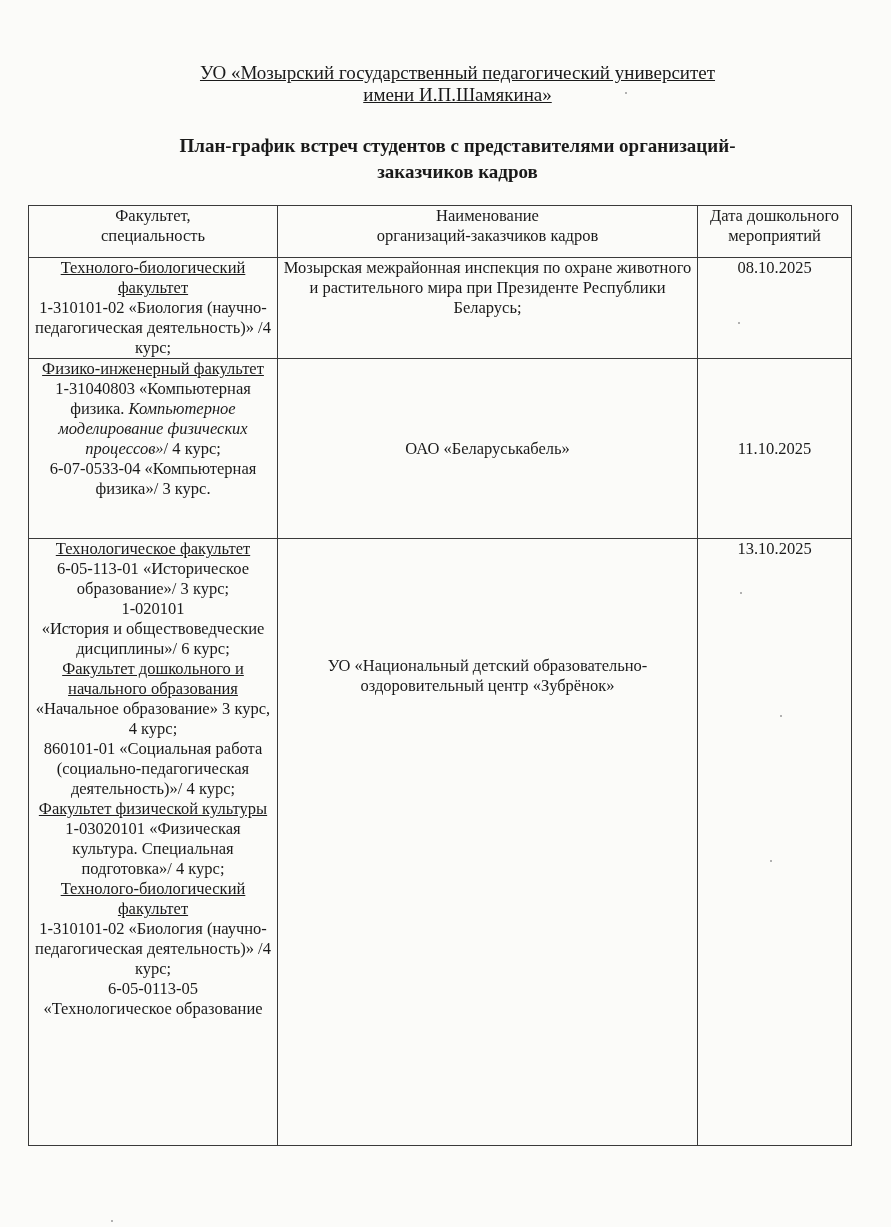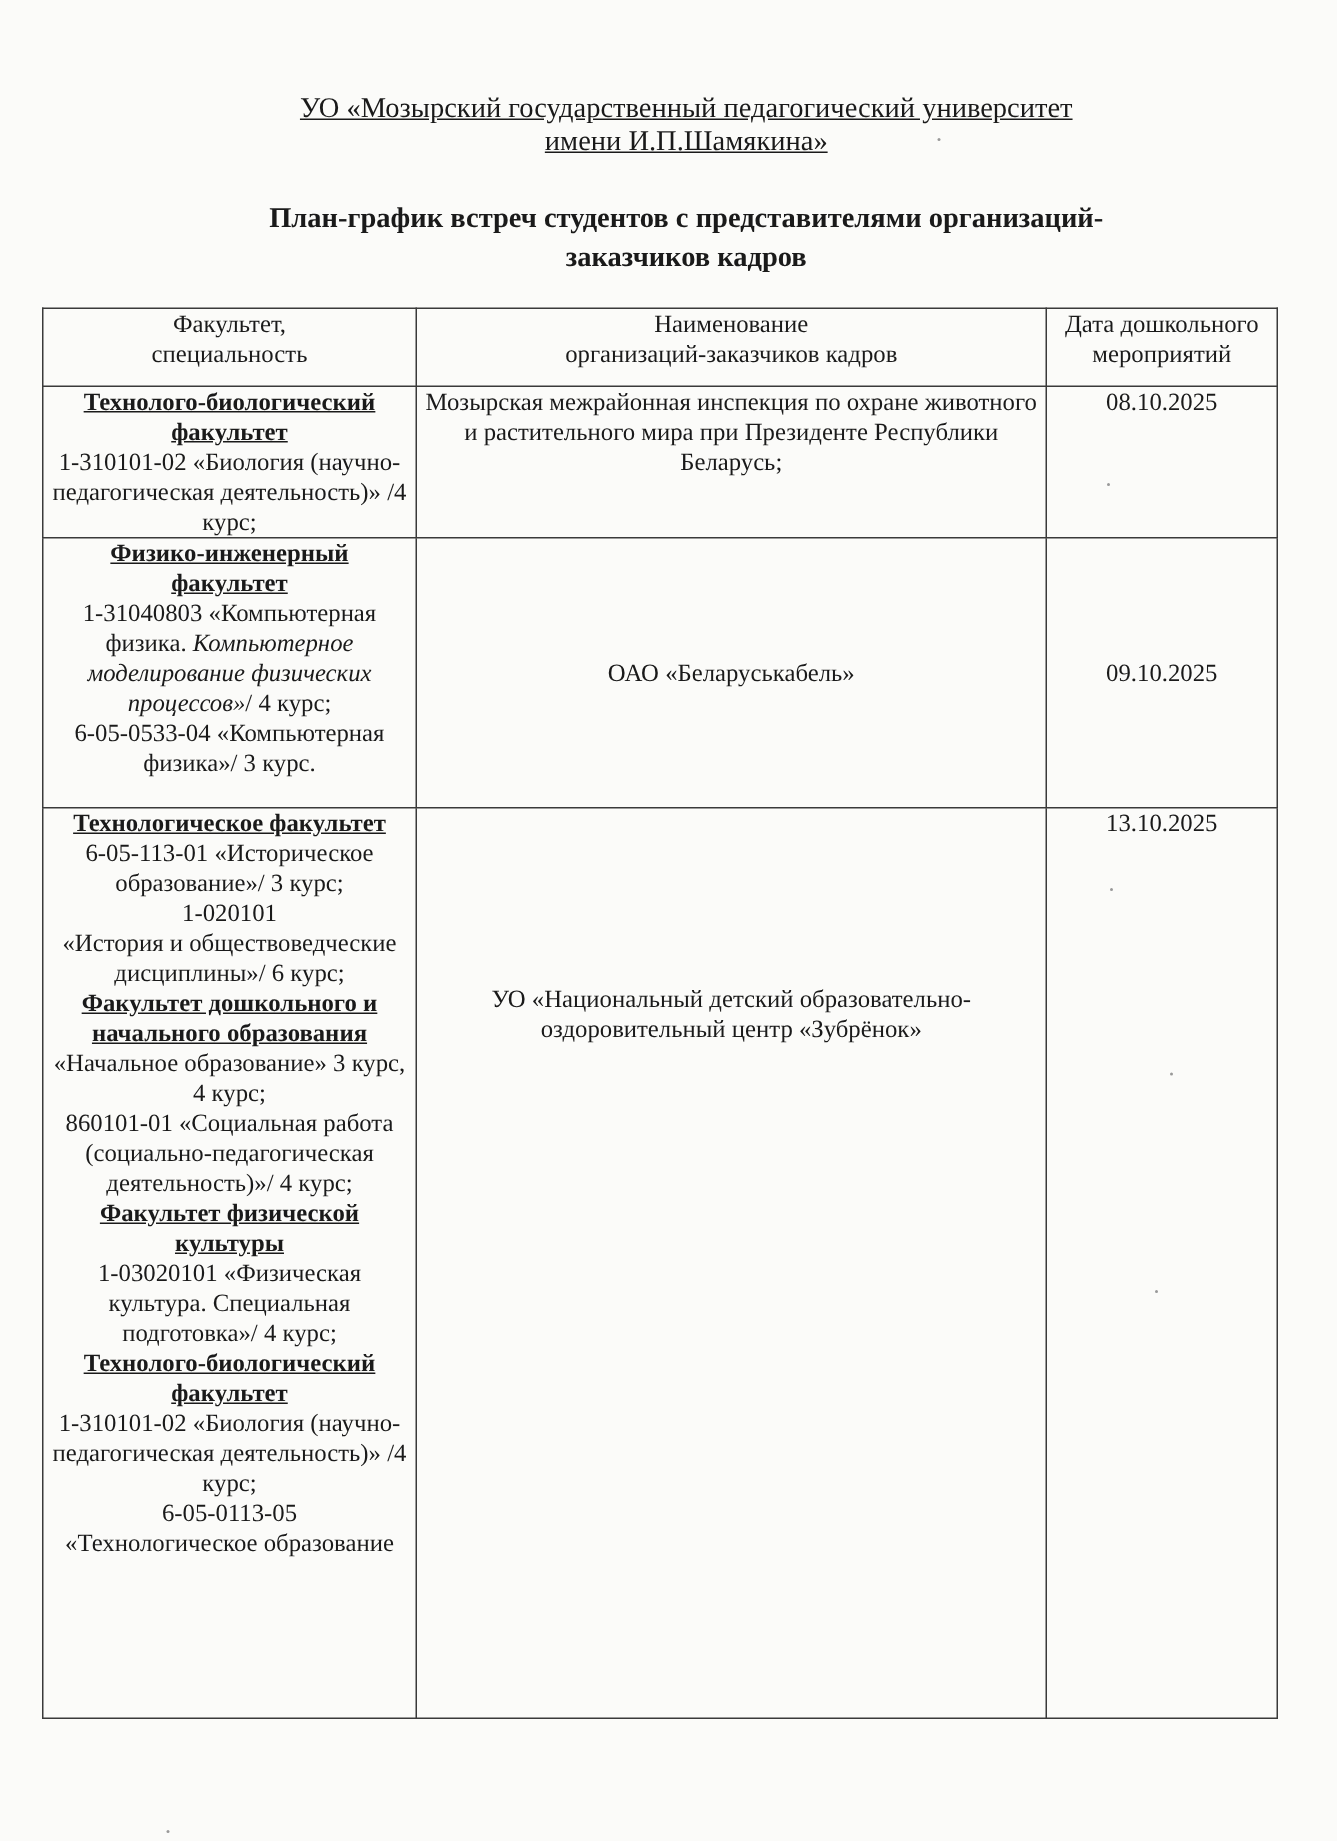--- a/index.html
+++ b/index.html
@@ -21,21 +21,21 @@
     position: absolute; top: 205px; left: 28px;
     width: 823px; border-collapse: collapse; table-layout: fixed;
     font-size: 16.5px; line-height: 20px;
   }
   td, th {
     border: 1.3px solid #3a3a3a; vertical-align: top; text-align: center;
     padding: 0 4px; font-weight: normal;
   }
   col.c1 { width: 249px; } col.c2 { width: 420px; } col.c3 { width: 154px; }
   thead tr { height: 52px; padding-left: 29px; }
-  .fac { font-weight: bold; text-decoration: underline; display: block; }
+  .fac { font-weight: normal; text-decoration: underline; display: block; }
   .line { display: block; }
   .it { font-style: italic; margin-top: 44px; }
   tr.r1 { height: 95px; } tr.r2 { height: 180px; } tr.r3 { height: 607px; }
   td.mid { vertical-align: middle; }
   .r1 td { padding-top: 0; }
   .dot { position: absolute; width: 2px; height: 2px; background: #999; border-radius: 1px; }
 </style>
 </head>
 <body>
 
@@ -82,27 +82,27 @@
       </td>
       <td>
         <span>08.10.2025</span>
       </td>
     </tr>
 
     <tr class="r2">
       <td>
         <span class="fac">Физико-инженерный факультет</span>
         <span class="line"><span>1-31040803 «Компьютерная физика. </span><span class="it">Компьютерное моделирование физических процессов»</span><span>/ 4 курс;</span></span>
-        <span class="line">6-05-0533-04 «Компьютерная физика»/ 3 курс.</span>
+        <span class="line">6-07-0533-04 «Компьютерная физика»/ 3 курс.</span>
       </td>
       <td class="mid">
         <span>ОАО «Беларуськабель»</span>
       </td>
       <td class="mid">
-        <span>09.10.2025</span>
+        <span>11.10.2025</span>
       </td>
     </tr>
 
     <tr class="r3">
       <td>
         <span class="fac">Технологическое факультет</span>
         <span class="line">6-05-113-01 «Историческое образование»/ 3 курс;</span>
         <span class="line">1-020101</span>
         <span class="line">«История и обществоведческие дисциплины»/ 6 курс;</span>
         <span class="fac">Факультет дошкольного и начального образования</span>

